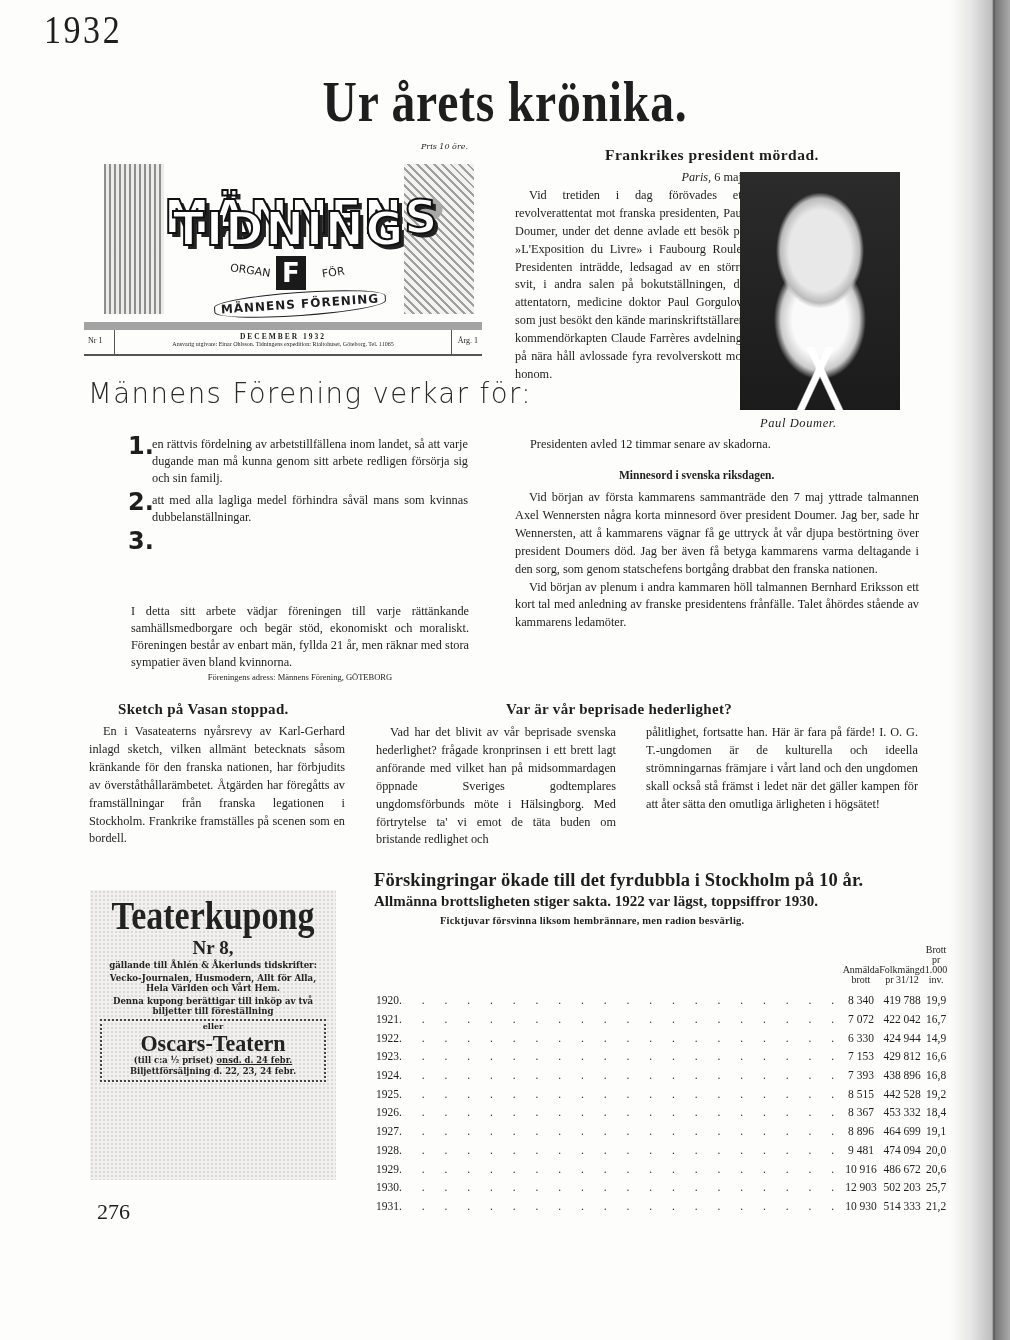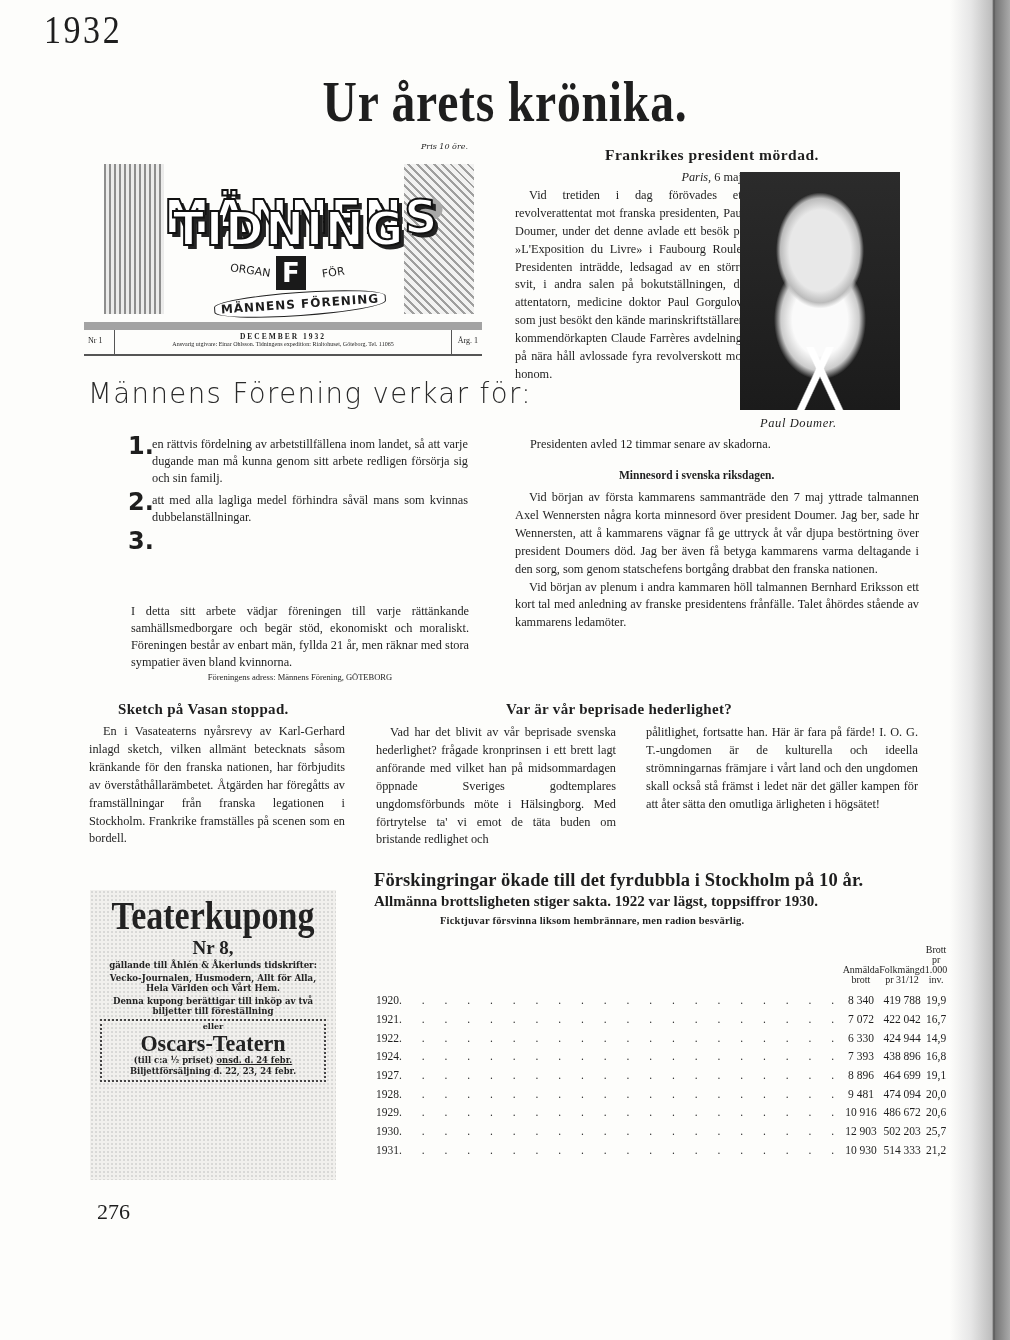--- a/index.html
+++ b/index.html
@@ -207,27 +207,48 @@
         <td class="num">16,7</td>
       </tr>
       <tr>
         <td class="yr">1922</td>
         <td class="dots">. . . . . . . . . . . . . . . . . . . .</td>
         <td class="num">6 330</td>
         <td class="num">424 944</td>
         <td class="num">14,9</td>
       </tr>
       <tr>
+        <td class="yr">1923</td>
+        <td class="dots">. . . . . . . . . . . . . . . . . . . .</td>
+        <td class="num">7 153</td>
+        <td class="num">429 812</td>
+        <td class="num">16,6</td>
+      </tr>
+      <tr>
         <td class="yr">1924</td>
         <td class="dots">. . . . . . . . . . . . . . . . . . . .</td>
         <td class="num">7 393</td>
         <td class="num">438 896</td>
         <td class="num">16,8</td>
       </tr>
       <tr>
+        <td class="yr">1925</td>
+        <td class="dots">. . . . . . . . . . . . . . . . . . . .</td>
+        <td class="num">8 515</td>
+        <td class="num">442 528</td>
+        <td class="num">19,2</td>
+      </tr>
+      <tr>
+        <td class="yr">1926</td>
+        <td class="dots">. . . . . . . . . . . . . . . . . . . .</td>
+        <td class="num">8 367</td>
+        <td class="num">453 332</td>
+        <td class="num">18,4</td>
+      </tr>
+      <tr>
         <td class="yr">1927</td>
         <td class="dots">. . . . . . . . . . . . . . . . . . . .</td>
         <td class="num">8 896</td>
         <td class="num">464 699</td>
         <td class="num">19,1</td>
       </tr>
       <tr>
         <td class="yr">1928</td>
         <td class="dots">. . . . . . . . . . . . . . . . . . . .</td>
         <td class="num">9 481</td>

